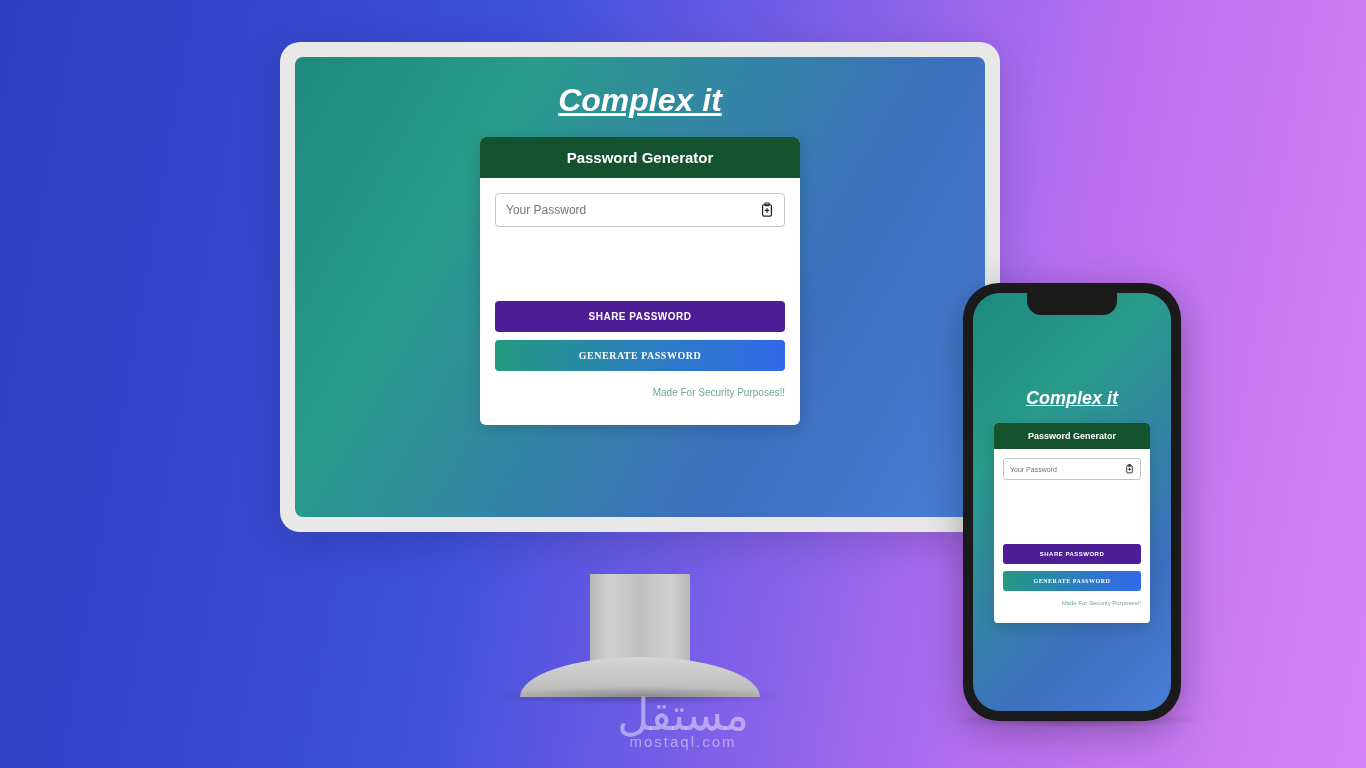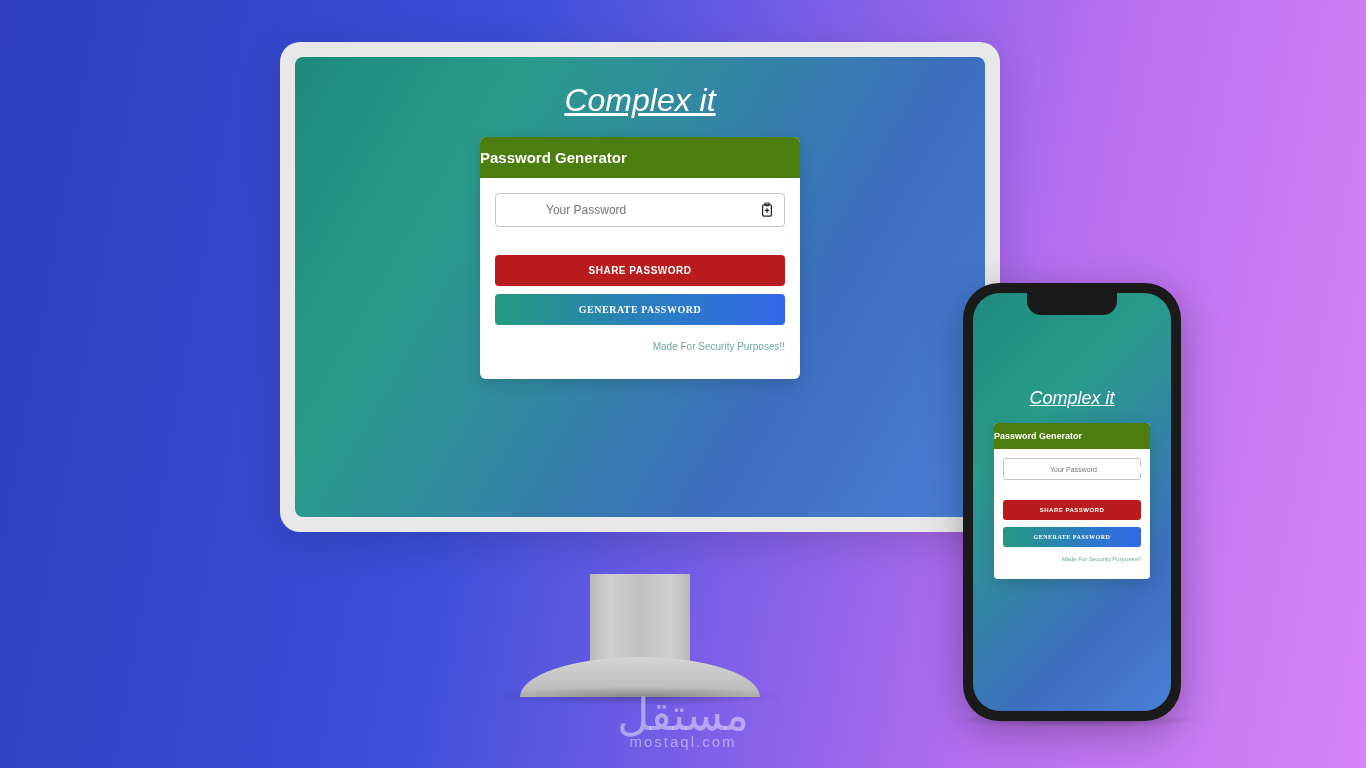--- a/index.html
+++ b/index.html
@@ -113,76 +113,75 @@
   top: 713px;
   width: 240px;
   height: 14px;
   background: radial-gradient(ellipse, rgba(0,0,0,0.25) 0%, rgba(0,0,0,0) 75%);
 }
 
 
 .app-title {
   color: #fff;
   font-style: italic;
-  font-weight: normal;
+  font-weight: bold;
   text-decoration: underline;
   font-size: 32px;
   margin-bottom: 18px;
 }
 .card {
   background: #fff;
   width: 320px;
   border-radius: 6px;
   overflow: hidden;
   box-shadow: 0 4px 16px rgba(0,0,0,0.15);
 }
 .card-header {
-  background: #4d7c0f;
+  background: #14532d;
   color: #fff;
   font-weight: bold;
-  text-align: left;
+  text-align: center;
   padding: 12px 0;
   font-size: 15px;
 }
 .card-body {
   padding: 15px;
 }
 .input-wrap {
   border: 1px solid #c5c5c5;
   border-radius: 4px;
   display: flex;
   align-items: center;
   padding: 8px 10px;
   margin-bottom: 28px;
 }
 .input-wrap input {
   border: none;
   outline: none;
   flex: 1;
   font-size: 12px;
   color: #555;
-  margin-left: 40px;
 }
 .clip-icon {
   width: 14px;
   height: 16px;
 }
 .btn {
   width: 100%;
   padding: 10px 0;
   border: none;
   border-radius: 4px;
   font-size: 10px;
   font-weight: bold;
   letter-spacing: 0.5px;
   color: #fff;
   cursor: pointer;
   margin-bottom: 8px;
 }
-.btn-share { background: #b91c1c; }
+.btn-share { background: #4c1d95; margin-top: 46px; }
 .btn-generate { background: linear-gradient(90deg, #24997F 0%, #2C7BC8 60%, #3268E8 100%); font-family: Liberation Serif, serif; }
 .footer-text {
   text-align: right;
   font-size: 10px;
   color: #6FA89E;
   padding: 8px 0 12px;
 }
 
 
 .phone .app-title { font-size: 18px; margin-bottom: 14px; }

